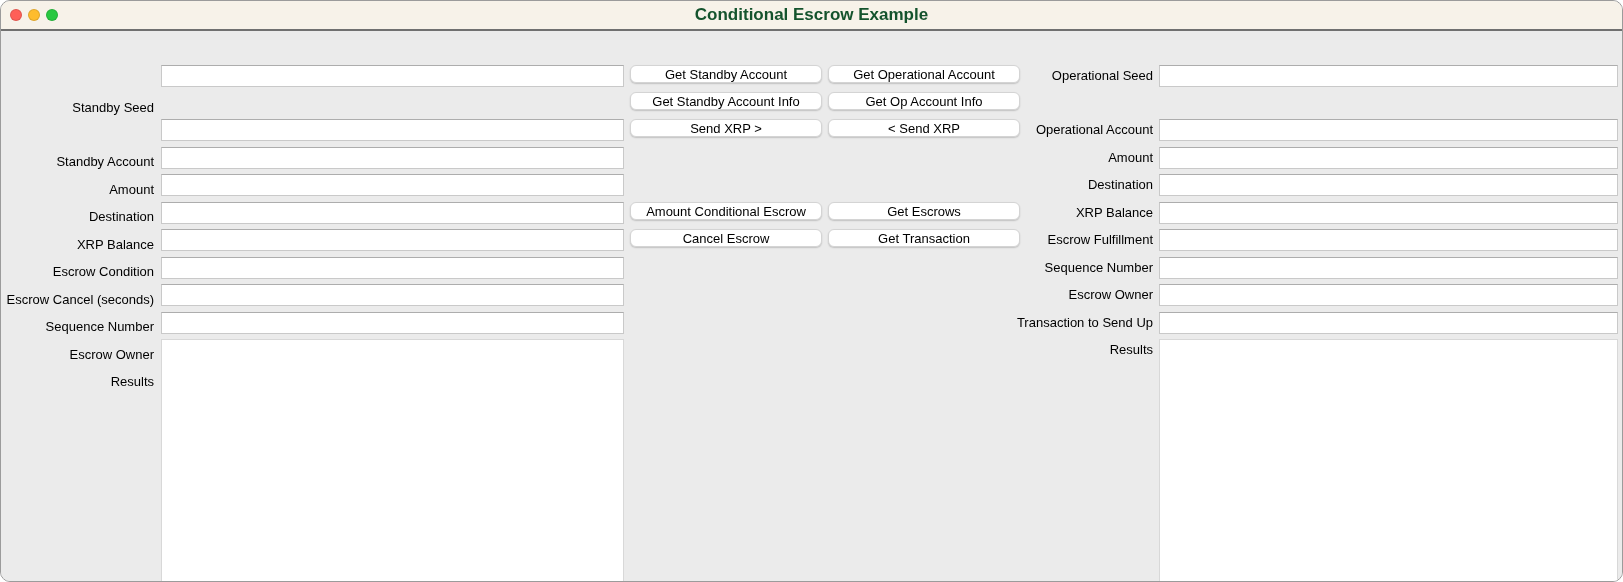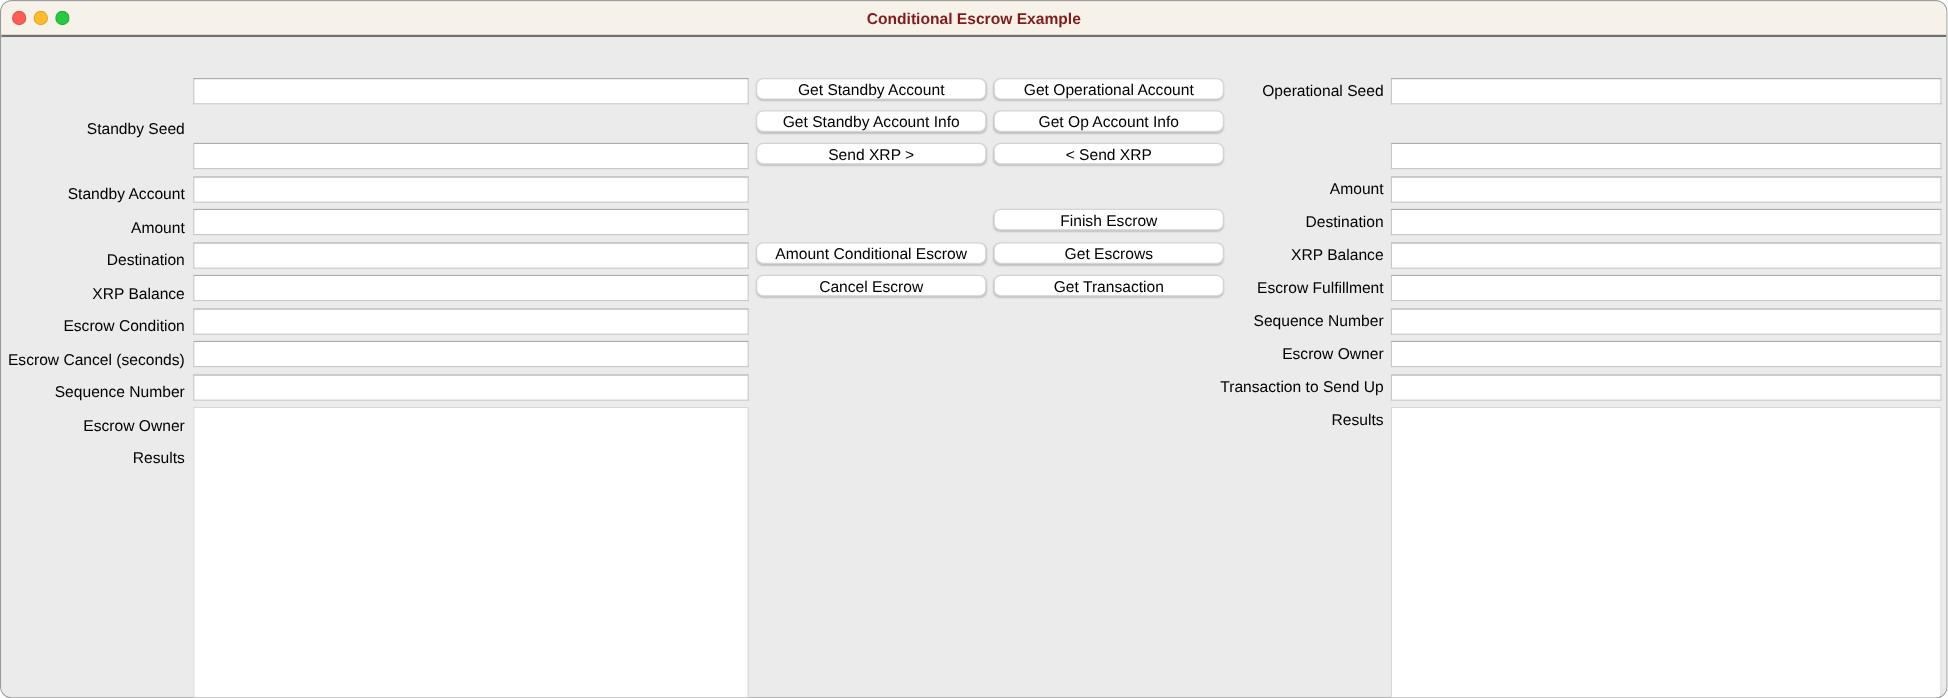--- a/index.html
+++ b/index.html
@@ -18,21 +18,21 @@
     height:28px;
     background:#f7f2e9;
     border-bottom:2px solid #707070;
     display:flex;align-items:center;justify-content:center;
   }
   .lights{position:absolute;left:9px;top:8px;display:flex;gap:6px;}
   .light{width:12px;height:12px;border-radius:50%;box-sizing:border-box;border:1px solid rgba(0,0,0,0.12);}
   .light.red{background:#ff5f57;}
   .light.yellow{background:#febc2e;}
   .light.green{background:#28c840;}
-  .title{font-size:13px;font-weight:bold;color:#7f1d1d;}
+  .title{font-size:17px;font-weight:bold;color:#14532d;}
   .content{position:absolute;top:30px;left:0;right:0;bottom:0;background:#ebebeb;}
 
   
   .r0{top:34px}.r1{top:61px}.r2{top:88px}.r3{top:116px}.r4{top:143px}
   .r5{top:171px}.r6{top:198px}.r7{top:226px}.r8{top:253px}.r9{top:281px}.r10{top:308px}
 
   .lbl{
     position:absolute;height:22px;line-height:22px;
     font-size:13px;color:#000;text-align:right;white-space:nowrap;
   }
@@ -114,31 +114,31 @@
 
     <button class="btn bl r0">Get Standby Account</button>
     <button class="btn br r0">Get Operational Account</button>
 
     <button class="btn bl r1">Get Standby Account Info</button>
     <button class="btn br r1">Get Op Account Info</button>
 
     <button class="btn bl r2">Send XRP &gt;</button>
     <button class="btn br r2">&lt; Send XRP</button>
 
-    <button class="btn br r4">Finish Escrow</button>
 
     <button class="btn bl r5">Amount Conditional Escrow</button>
     <button class="btn br r5">Get Escrows</button>
 
     <button class="btn bl r6">Cancel Escrow</button>
     <button class="btn br r6">Get Transaction</button>
 
     <span class="lbl R r0">Operational Seed</span>
     <input class="fld R r0" value="" style="">
 
+    <span class="lbl R r2">Operational Account</span>
     <input class="fld R r2" value="" style="">
 
     <span class="lbl R r3">Amount</span>
     <input class="fld R r3" value="" style="">
 
     <span class="lbl R r4">Destination</span>
     <input class="fld R r4" value="" style="">
 
     <span class="lbl R r5">XRP Balance</span>
     <input class="fld R r5" value="" style="">

